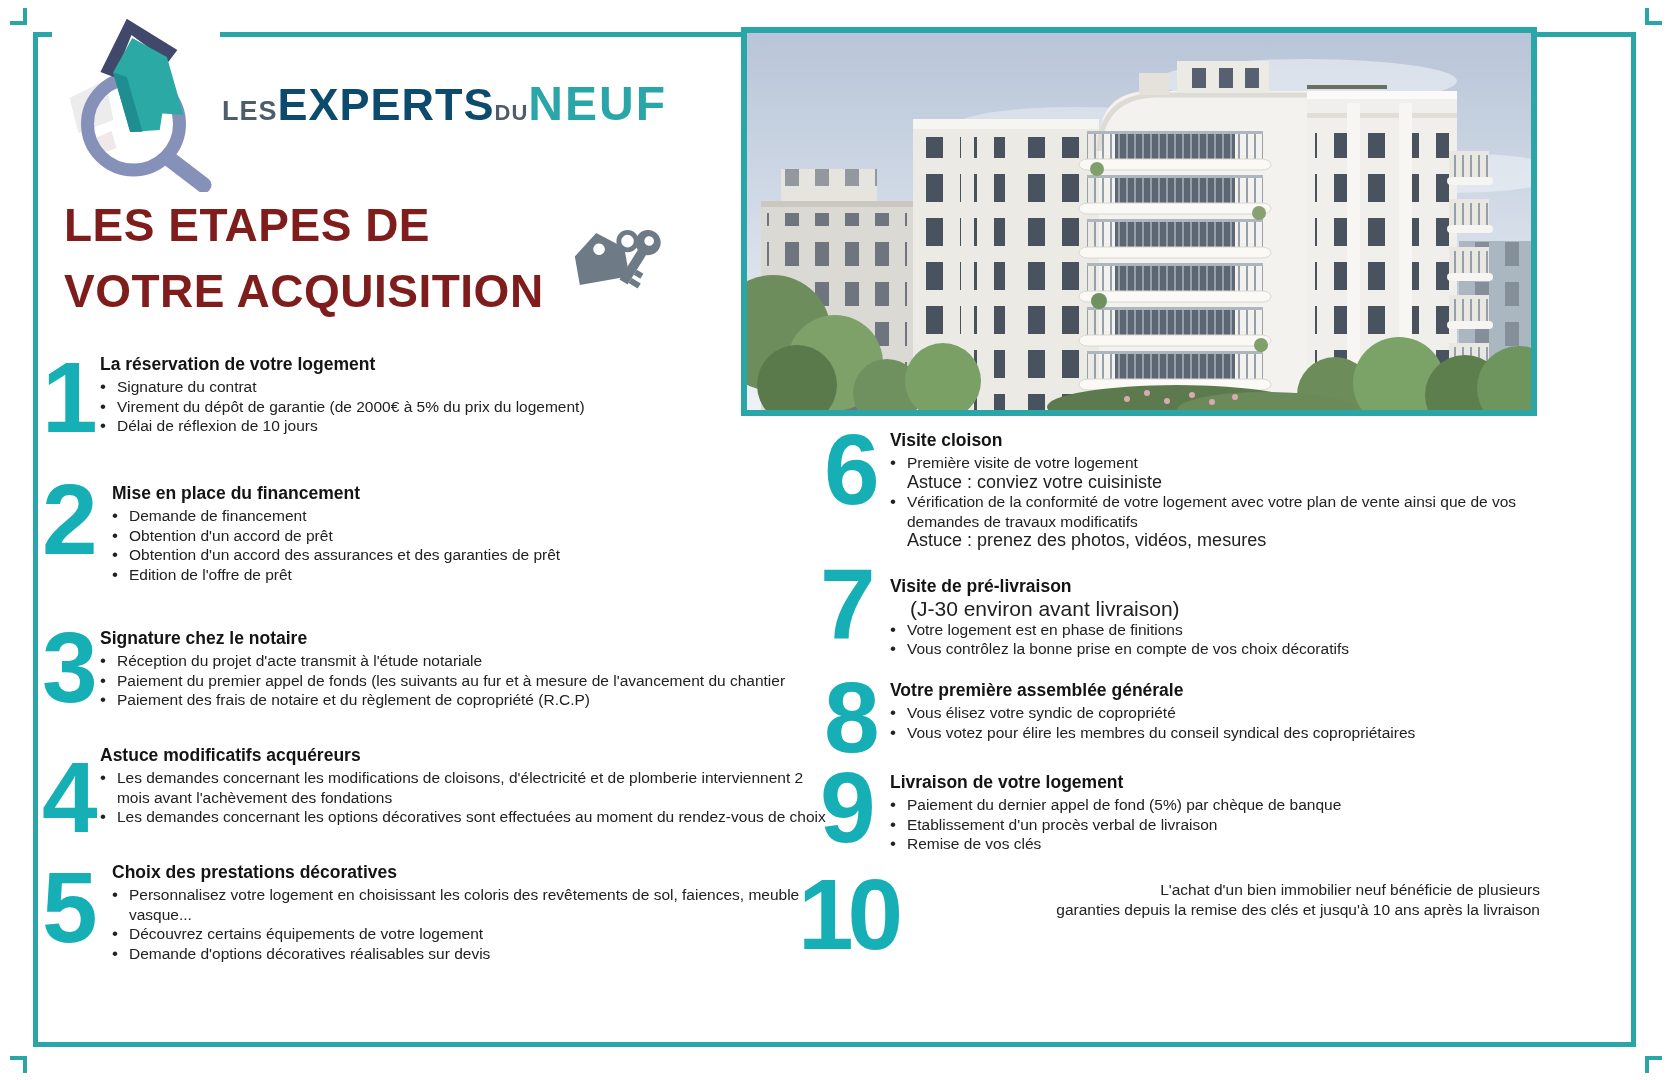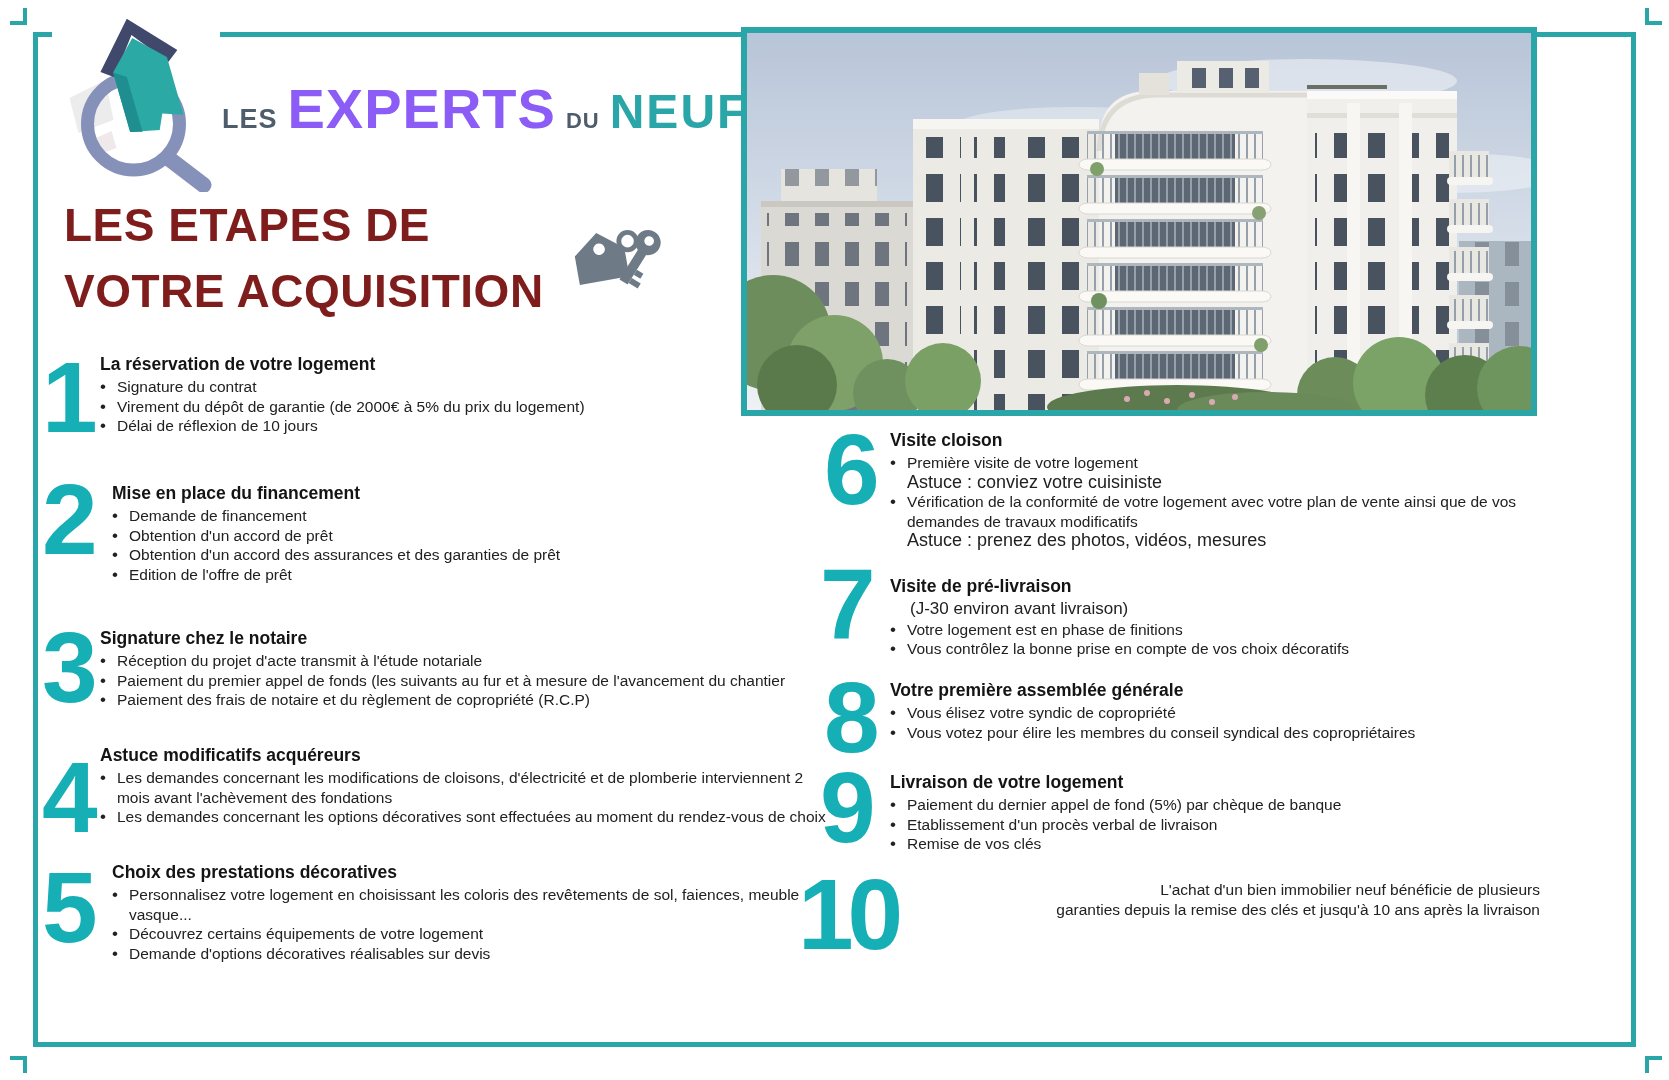--- a/index.html
+++ b/index.html
@@ -8,43 +8,43 @@
   
   .frame{position:absolute;left:33px;top:32px;width:1593px;height:1005px;
          border:5px solid #2BA6A8;}
   .cm{position:absolute;width:13px;height:13px;}
   .cm-tl{left:10px;top:8px;border-right:4px solid #2BA6A8;border-bottom:4px solid #2BA6A8;}
   .cm-tr{left:1645px;top:8px;border-left:4px solid #2BA6A8;border-bottom:4px solid #2BA6A8;}
   .cm-bl{left:10px;top:1056px;border-right:4px solid #2BA6A8;border-top:4px solid #2BA6A8;}
   .cm-br{left:1645px;top:1056px;border-left:4px solid #2BA6A8;border-top:4px solid #2BA6A8;}
   
   .logo-graphic{position:absolute;left:52px;top:0;width:168px;height:192px;background:#fff;z-index:3;}
-  .logo-text{position:absolute;left:222px;top:76px;display:flex;align-items:baseline;gap:10px;z-index:3;white-space:nowrap;}
+  .logo-text{position:absolute;left:222px;top:76px;display:flex;align-items:baseline;z-index:3;white-space:nowrap;}
   .logo-les{font-size:27px;font-weight:bold;color:#4E5D6C;letter-spacing:1px;}
-  .logo-experts{font-size:56px;font-weight:bold;color:#8b5cf6;letter-spacing:1px;}
+  .logo-experts{font-size:45px;font-weight:bold;color:#0c4a6e;letter-spacing:1px;}
   .logo-du{font-size:22px;font-weight:bold;color:#4E5D6C;letter-spacing:1px;}
   .logo-neuf{font-size:48px;font-weight:bold;color:#2BA6A8;letter-spacing:2px;}
   
   .main-title{position:absolute;left:64px;top:192px;font-size:46px;font-weight:bold;
               color:#7f1d1d;line-height:66px;letter-spacing:.5px;z-index:2;}
   .keys-icon{position:absolute;left:556px;top:214px;z-index:2;}
   
   .photo{position:absolute;left:741px;top:27px;width:784px;height:377px;
          border:6px solid #2BA6A8;overflow:hidden;background:#cfd8e4;z-index:4;}
   
   .step{position:absolute;}
   .num{position:absolute;font-size:100px;font-weight:bold;color:#16AFB6;line-height:1;letter-spacing:-3px;}
   .num-wide{letter-spacing:-6px;}
   .step h3{margin:0 0 3px 0;font-size:17.5px;font-weight:bold;color:#141414;line-height:20px;}
   .step ul{list-style:none;margin:0;padding:0;}
   .step li{display:flex;gap:11px;font-size:15.5px;line-height:19.5px;color:#212121;margin:0;}
   .dot{font-size:17px;line-height:19.5px;color:#222;flex:0 0 auto;}
   .txt{flex:1 1 auto;}
   .sub{font-size:18px;line-height:19.5px;color:#212121;}
-  .subtitle{font-size:17px;line-height:19.5px;color:#212121;padding-left:20px;margin-bottom:1px;}
+  .subtitle{font-size:21px;line-height:19.5px;color:#212121;padding-left:20px;margin-bottom:1px;}
   .gline{font-size:15.5px;line-height:19.5px;color:#212121;padding-left:22px;}
 </style>
 </head>
 <body>
 
 <div class="canvas">
 
   <div class="cm cm-tl"></div>
   <div class="cm cm-tr"></div>
   <div class="cm cm-bl"></div>

